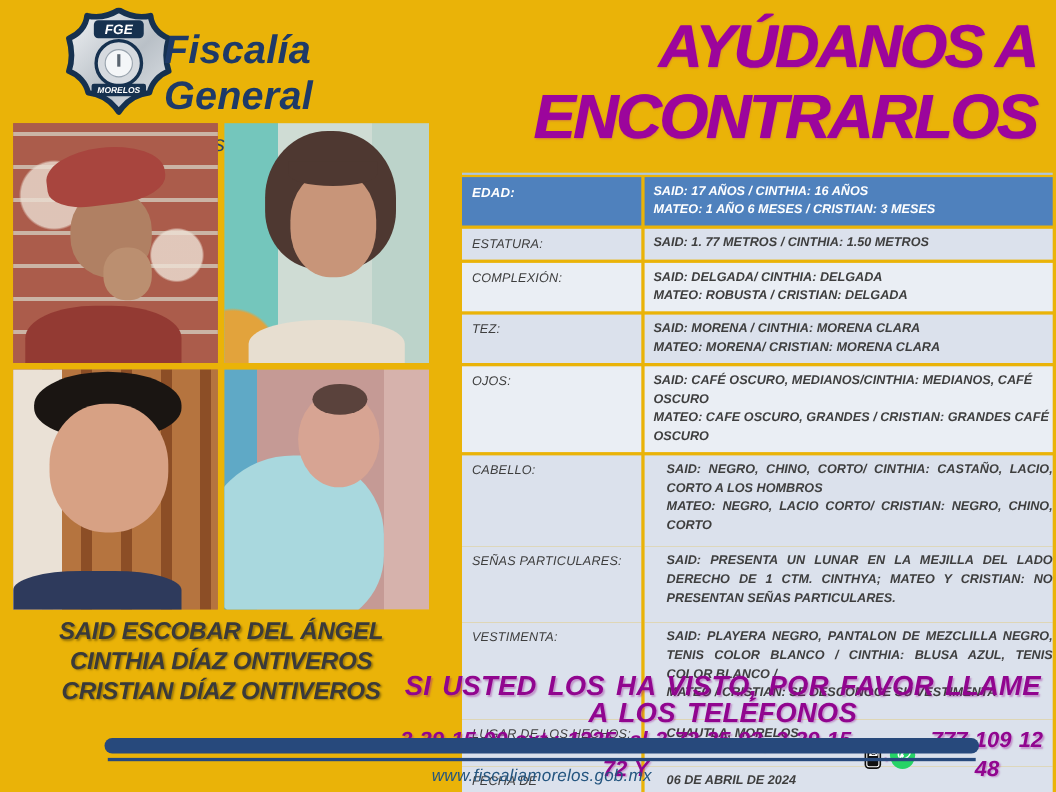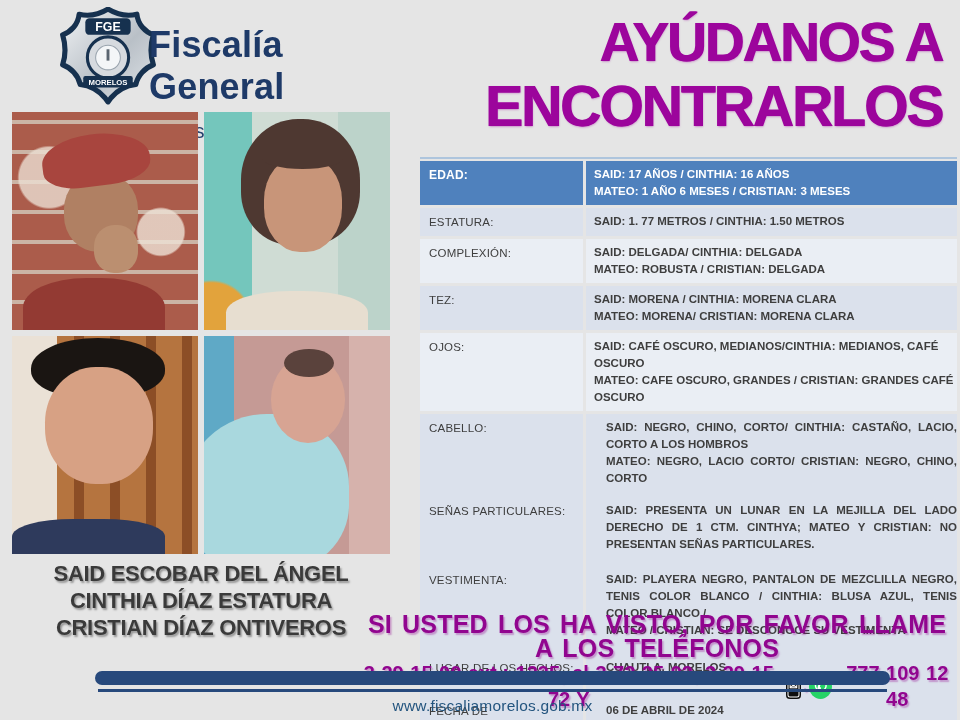--- a/index.html
+++ b/index.html
@@ -1,17 +1,17 @@
 <!DOCTYPE html>
 <html><head>
 <meta charset="utf-8">
 <style>
   html,body{margin:0;padding:0;background:#fff;}
-  .poster{position:relative;width:960px;height:720px;background:#e5e5e5;overflow:hidden;
-          font-family:"Liberation Sans", sans-serif;}
+  .poster{position:relative;width:960px;height:720px;background:#eab308;overflow:hidden;
+          font-family:"Liberation Sans", sans-serif;font-style:italic;}
 
   
   .badge{position:absolute;left:56px;top:7px;width:104px;height:100px;}
   .brand{position:absolute;left:149px;top:24px;width:270px;}
   .brand-title{font-size:36px;font-weight:bold;color:#1e3a68;letter-spacing:.2px;}
   .brand-sub{font-size:20px;color:#27436f;margin-top:12px;}
 
   .title{position:absolute;left:397px;top:10px;width:545px;text-align:right;
          color:#9c059c;font-weight:900;line-height:64px;letter-spacing:-2px;
          text-shadow:1px 1px 2px rgba(156,5,156,.35), 1px 0 0 #9c059c;}
@@ -150,21 +150,21 @@
     </div>
     <div class="photo photo-cristian">
       <div class="ph-shape p4-blanket"></div>
       <div class="ph-shape p4-head"></div>
       <div class="ph-shape p4-hair"></div>
     </div>
   </div>
 
   <div class="names">
     <div>SAID ESCOBAR DEL ÁNGEL</div>
-    <div>CINTHIA DÍAZ ESTATURA</div>
+    <div>CINTHIA DÍAZ ONTIVEROS</div>
     <div>CRISTIAN DÍAZ ONTIVEROS</div>
   </div>
 
   <div class="ptable">
 
     <div class="trow thead">
       <div class="tlabel">EDAD:</div>
       <div class="tvalue">
         <div class="tline">SAID: 17 AÑOS  / CINTHIA: 16 AÑOS</div>
         <div class="tline">MATEO: 1 AÑO 6 MESES  / CRISTIAN: 3 MESES</div>

